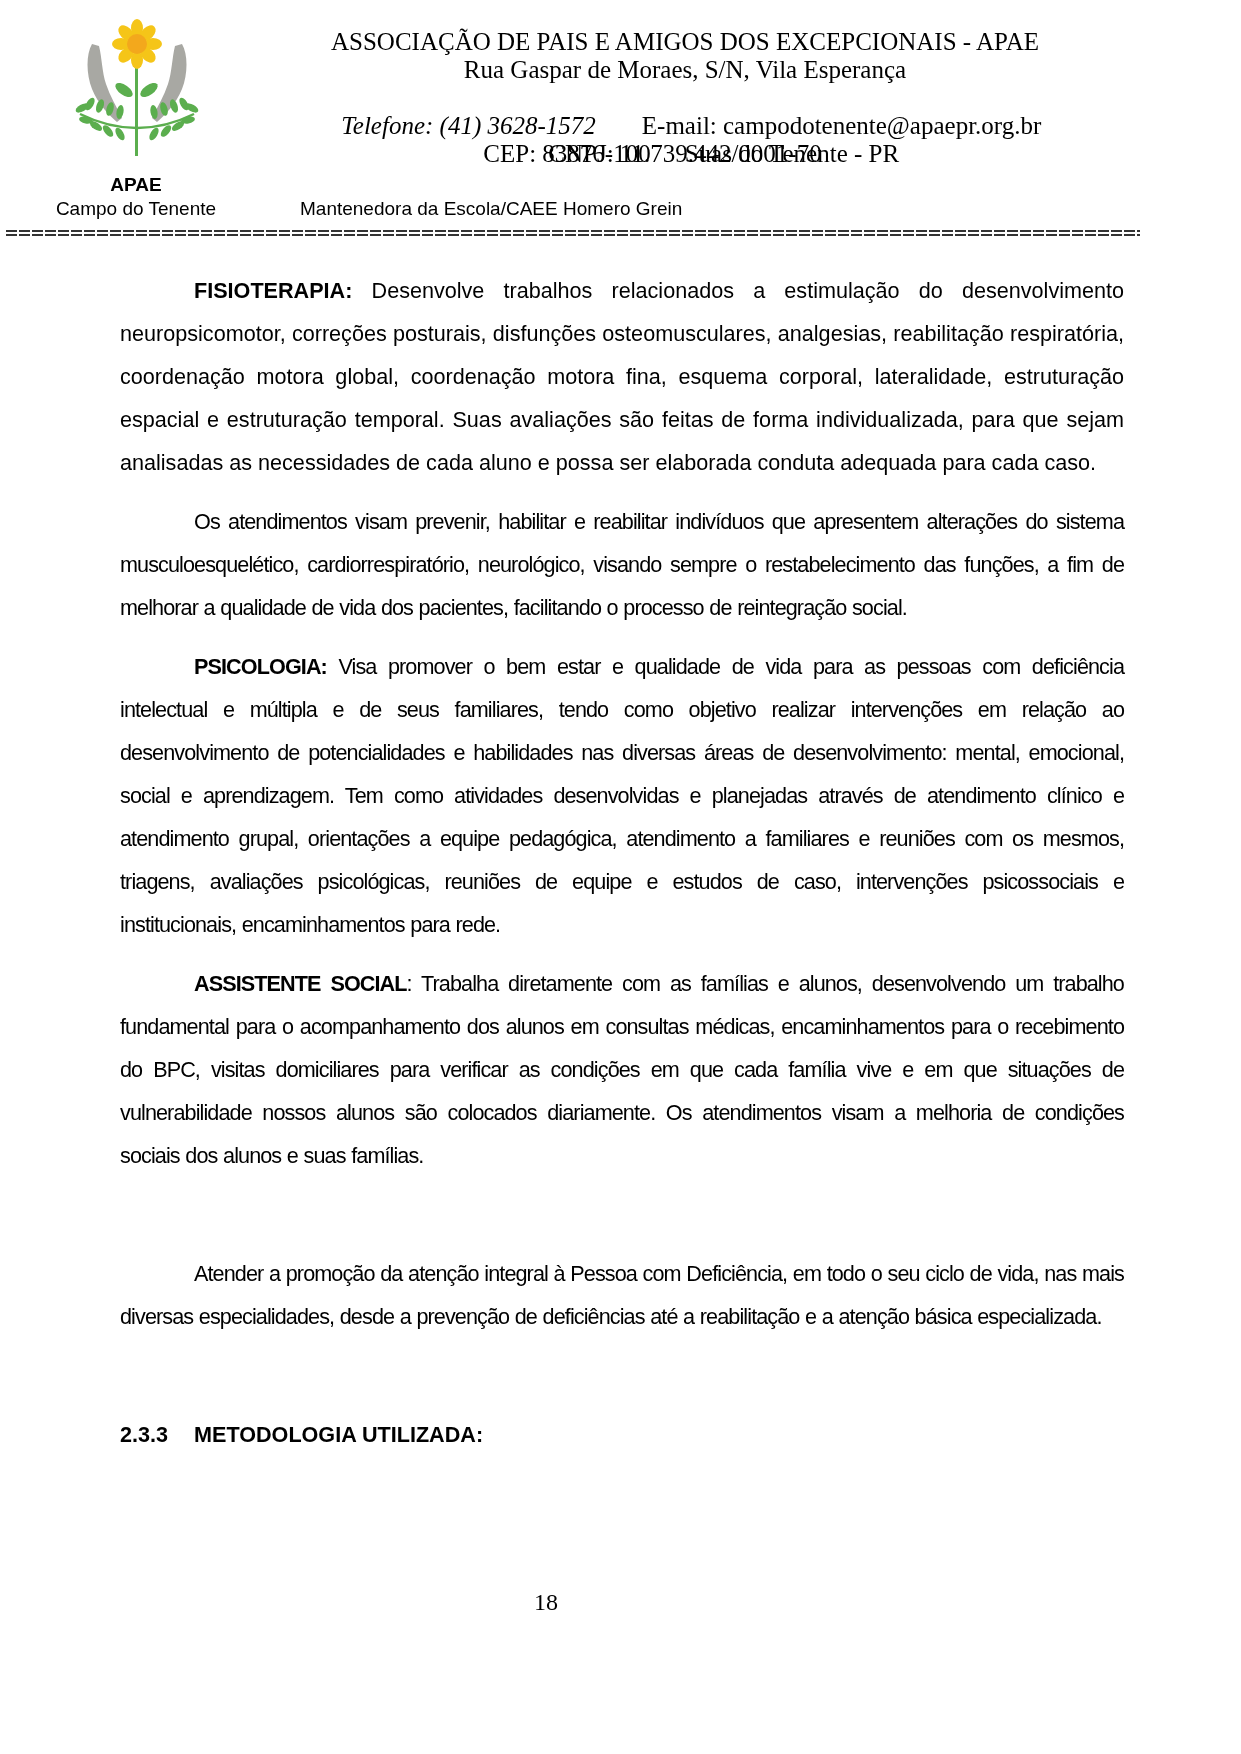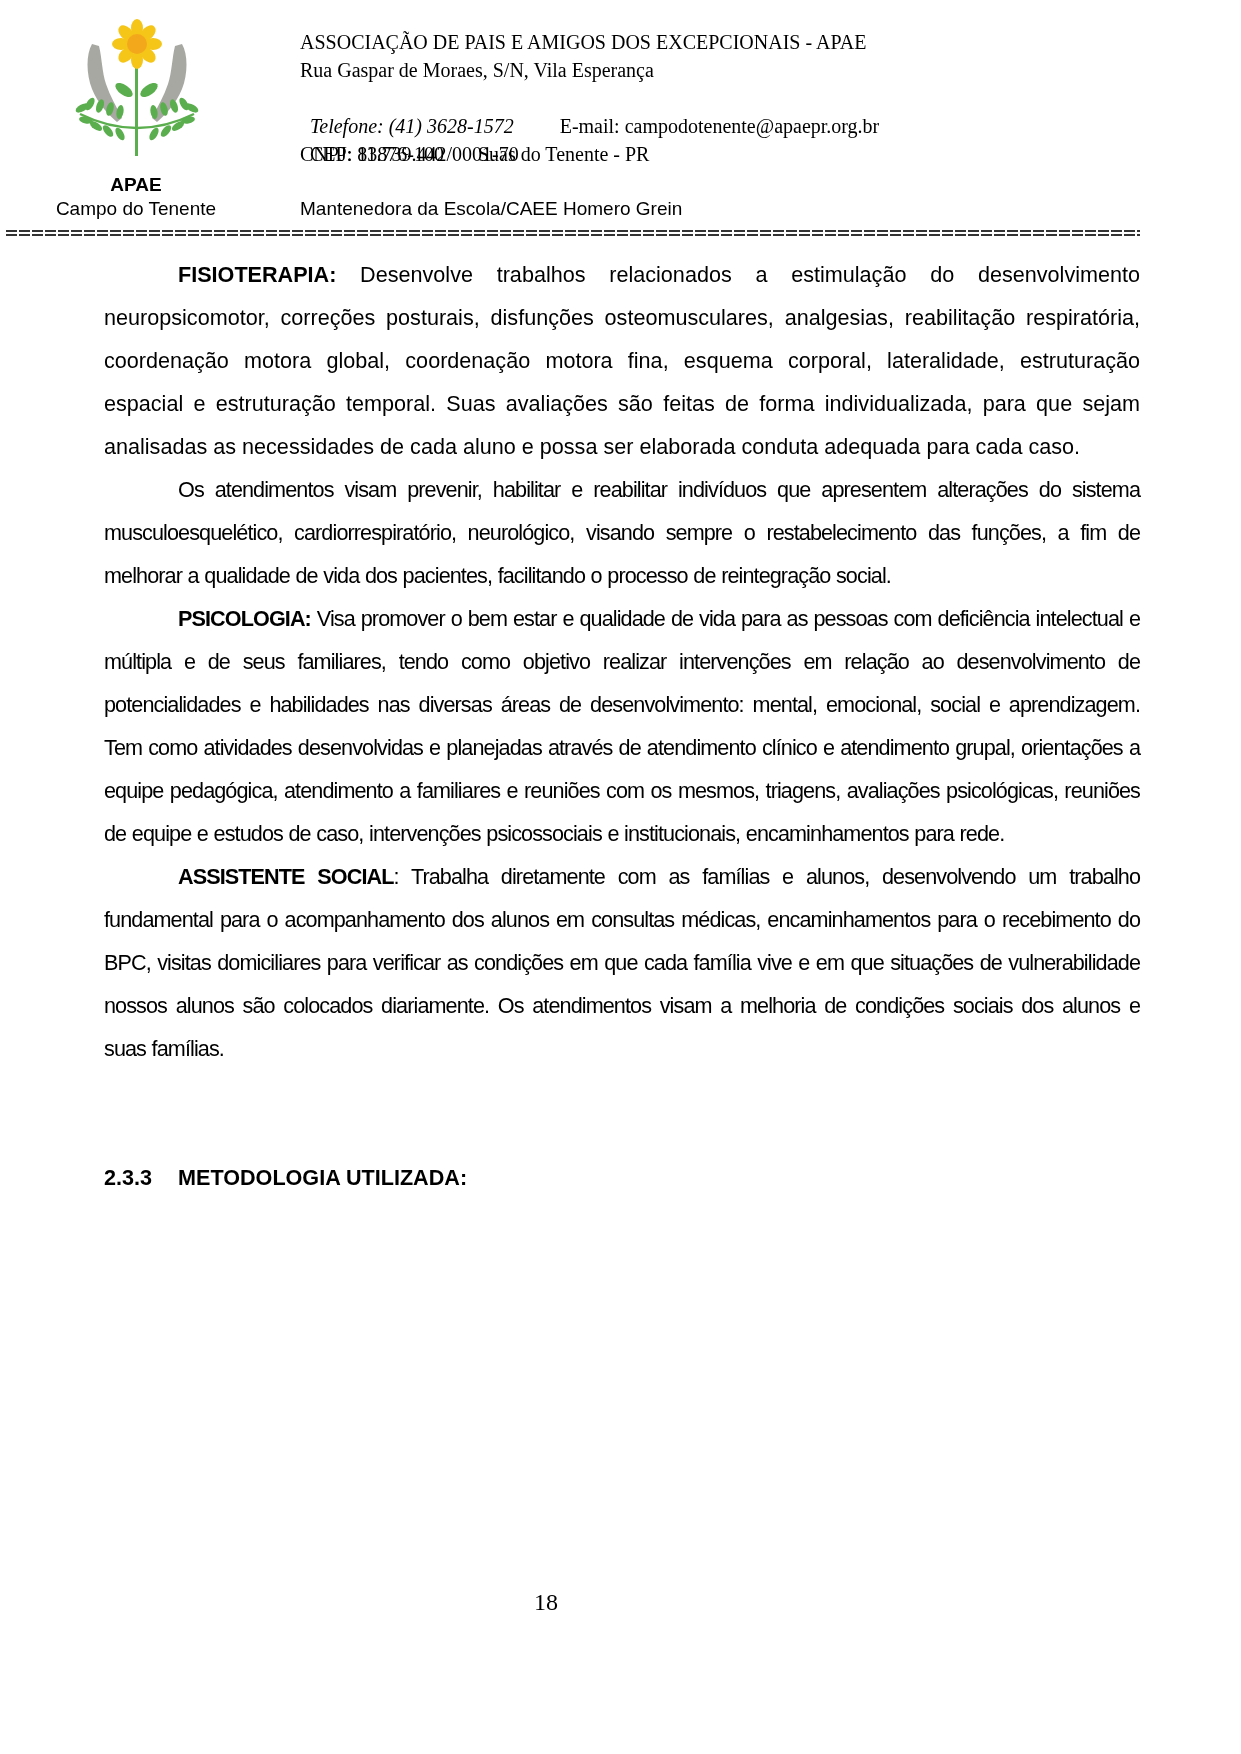--- a/index.html
+++ b/index.html
@@ -2,36 +2,36 @@
 <html><head>
 <meta charset="utf-8">
 <style>
   html, body { margin: 0; padding: 0; background: #ffffff; }
   body { width: 1241px; height: 1754px; position: relative; overflow: hidden; color: #000; }
   .logo { position: absolute; left: 72px; top: 14px; width: 130px; height: 145px; }
   .logo-name { position: absolute; left: 0; width: 272px; text-align: center;
     font-family: "Liberation Sans", sans-serif; font-size: 19px; line-height: 22px; }
   .logo-name.bold { top: 174px; font-weight: bold; }
   .logo-name.sub { top: 198px; }
-  .hdr { position: absolute; left: 300px; width: 770px; text-align: left;
-    font-family: "Liberation Serif", serif; font-size: 20px; line-height: 28px; white-space: pre; }
+  .hdr { position: absolute; left: 300px; width: 770px; text-align: center;
+    font-family: "Liberation Serif", serif; font-size: 25px; line-height: 28px; white-space: pre; }
   .hdr.l1 { top: 28px; } .hdr.l2 { top: 56px; } .hdr.l3 { top: 84px; }
   .hdr.l4 { top: 112px; } .hdr.l5 { top: 140px; }
   .tel { display: inline-block; margin-right: 46px; font-style: italic; }
   .cep { display: inline-block; margin-right: 34px; }
   .mant { position: absolute; left: 300px; width: 770px; top: 198px; text-align: left;
     font-family: "Liberation Sans", sans-serif; font-size: 19px; line-height: 22px; }
   .sep { position: absolute; left: 6px; width: 1134px; top: 228px; height: 10px; overflow: hidden; }
   .sep .bar { position: absolute; left: 0; right: 0; height: 1.6px; background:
       repeating-linear-gradient(90deg, #333 0 11px, transparent 11px 13px); }
   .sep .b1 { top: 2px; } .sep .b2 { top: 6px; }
   .body { position: absolute; left: 104px; width: 1036px; top: 253px;
     font-family: "Liberation Sans", sans-serif; font-size: 21.6px; line-height: 43px;
     text-align: justify; }
-  .body p { margin: 0; text-indent: 74px; }
+  .body p { margin: 16px; text-indent: 74px; }
   .body p.narrow { font-stretch: condensed; letter-spacing: -0.9px; word-spacing: 0.5px; }
   .body b { font-weight: bold; }
   .blank { height: 43px; }
   .h2 { font-weight: bold; text-indent: 0 !important; }
   .h2 .num { display: inline-block; width: 74px; }
   .pageno { position: absolute; left: 0; width: 1092px; top: 1588px; text-align: center;
     font-family: "Liberation Serif", serif; font-size: 24px; line-height: 28px; }
 </style>
 </head>
 <body>
@@ -99,17 +99,18 @@
   <div class="bar b1"></div>
     <div class="bar b2"></div>
 </div>
 
 <div class="body">
   <p><b>FISIOTERAPIA:</b><span> Desenvolve trabalhos relacionados a estimulação do desenvolvimento neuropsicomotor, correções posturais, disfunções osteomusculares, analgesias, reabilitação respiratória, coordenação motora global, coordenação motora fina, esquema corporal, lateralidade, estruturação espacial e estruturação temporal. Suas avaliações são feitas de forma individualizada, para que sejam analisadas as necessidades de cada aluno e possa ser elaborada conduta adequada para cada caso.</span></p>
   <p class="narrow">Os atendimentos visam prevenir, habilitar e reabilitar indivíduos que apresentem alterações do sistema musculoesquelético, cardiorrespiratório, neurológico, visando sempre o restabelecimento das funções, a fim de melhorar a qualidade de vida dos pacientes, facilitando o processo de reintegração social.</p>
   <p class="narrow"><b>PSICOLOGIA:</b><span> Visa promover o bem estar e qualidade de vida para as pessoas com deficiência intelectual e múltipla e de seus familiares, tendo como objetivo realizar intervenções em relação ao desenvolvimento de potencialidades e habilidades nas diversas áreas de desenvolvimento: mental, emocional, social e aprendizagem. Tem como atividades desenvolvidas e planejadas através de atendimento clínico e atendimento grupal, orientações a equipe pedagógica, atendimento a familiares e reuniões com os mesmos, triagens, avaliações psicológicas, reuniões de equipe e estudos de caso, intervenções psicossociais e institucionais, encaminhamentos para rede.</span></p>
   <p class="narrow"><b>ASSISTENTE SOCIAL</b><span>: Trabalha diretamente com as famílias e alunos, desenvolvendo um trabalho fundamental para o acompanhamento dos alunos em consultas médicas, encaminhamentos para o recebimento do BPC, visitas domiciliares para verificar as condições em que cada família vive e em que situações de vulnerabilidade nossos alunos são colocados diariamente. Os atendimentos visam a melhoria de condições sociais dos alunos e suas famílias.</span></p>
   <div class="blank"></div>
+  <p class="narrow">Atender a promoção da atenção integral à Pessoa com Deficiência, em todo o seu ciclo de vida, nas mais diversas especialidades, desde a prevenção de deficiências até a reabilitação e a atenção básica especializada.</p>
   <div class="blank"></div>
   <p class="h2"><span class="num">2.3.3</span><span>METODOLOGIA UTILIZADA:</span></p>
 </div>
 
 <div class="pageno">18</div>
 
 </body></html>

